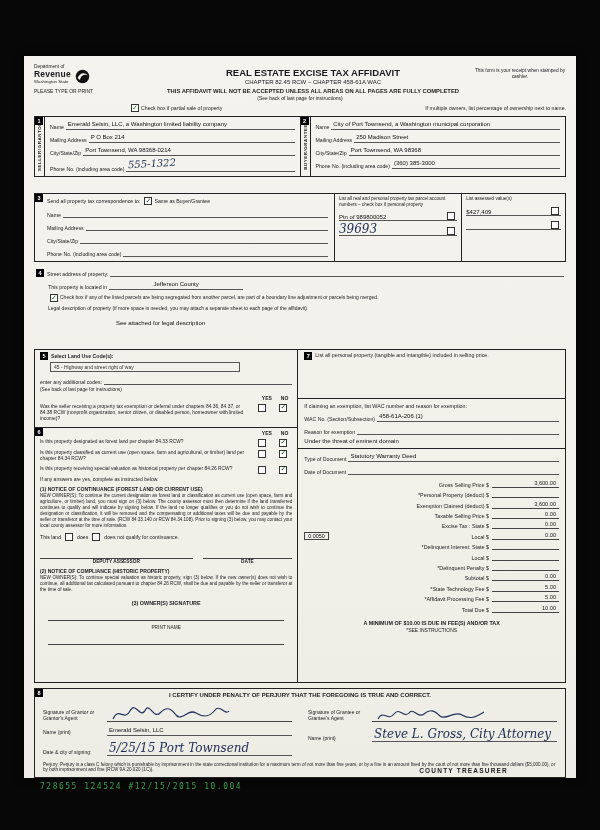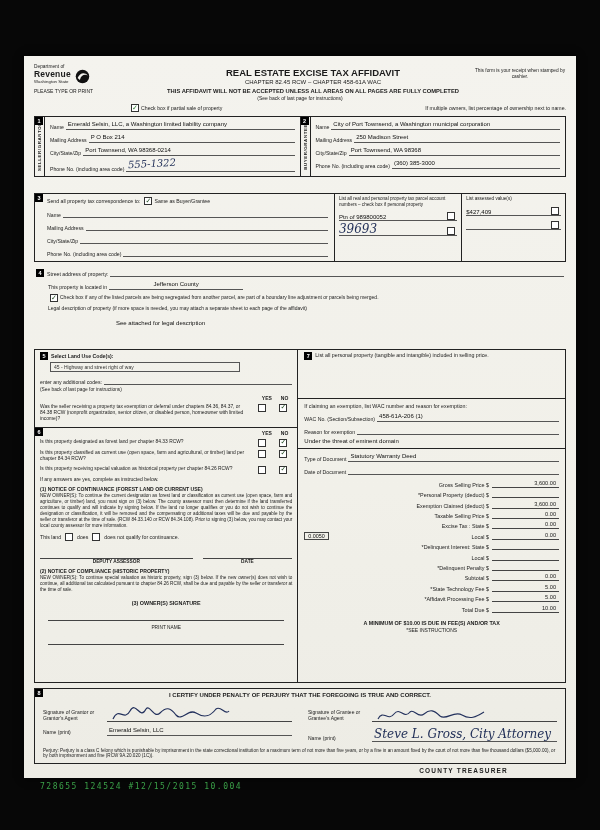--- a/index.html
+++ b/index.html
@@ -467,20 +467,24 @@
           <span class="sigline">
             <svg width="120" height="20" viewBox="0 0 120 20">
               <path d="M2,15 C8,2 13,18 19,7 S29,17 35,5 C39,0 43,15 49,9 S59,3 65,11 C71,18 77,4 85,9 S99,13 105,5 C110,1 114,12 118,7" stroke="#22305c" stroke-width="1.2" fill="none"></path>
             </svg>
           </span>
         </div>
         <div class="srow">
           <span class="slbl">Name (print)</span>
           <span class="fill typed">Emerald Selsin, LLC</span>
         </div>
+        <div class="srow">
+          <span class="slbl">Date &amp; city of signing:</span>
+          <span class="fill hand hand8">5/25/15  Port Townsend</span>
+        </div>
       </div>
       <div class="sigcol">
         <div class="srow">
           <span class="slbl">Signature of Grantee or Grantee's Agent</span>
           <span class="sigline">
             <svg width="110" height="18" viewBox="0 0 110 18">
               <path d="M2,13 C7,3 12,16 18,8 S28,14 34,6 C38,2 42,13 48,8 S58,4 64,10 C70,15 78,4 86,9 S100,11 108,6" stroke="#22305c" stroke-width="1.1" fill="none"></path>
             </svg>
           </span>
         </div>

